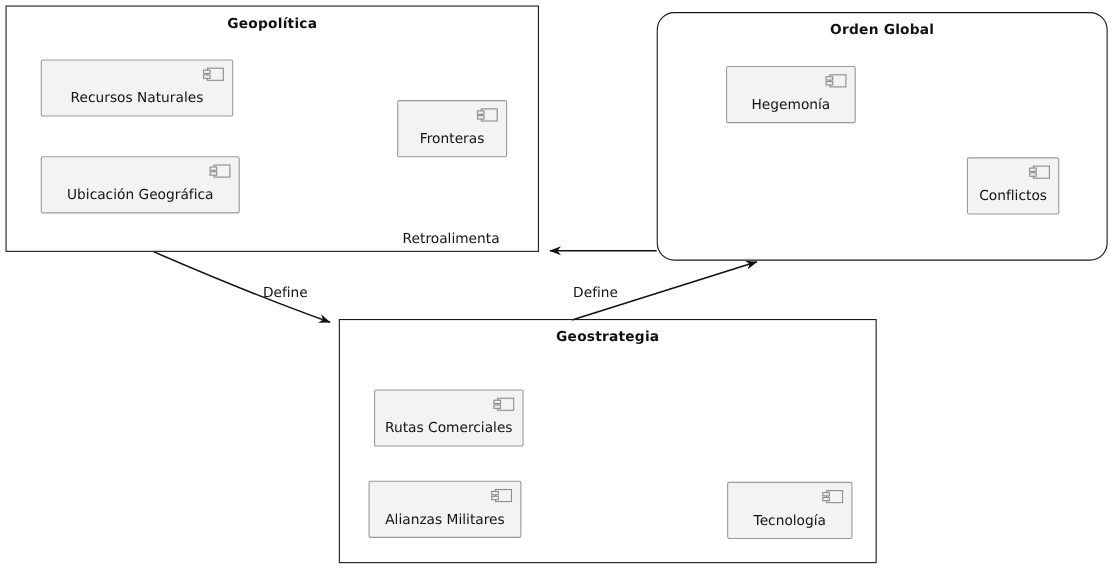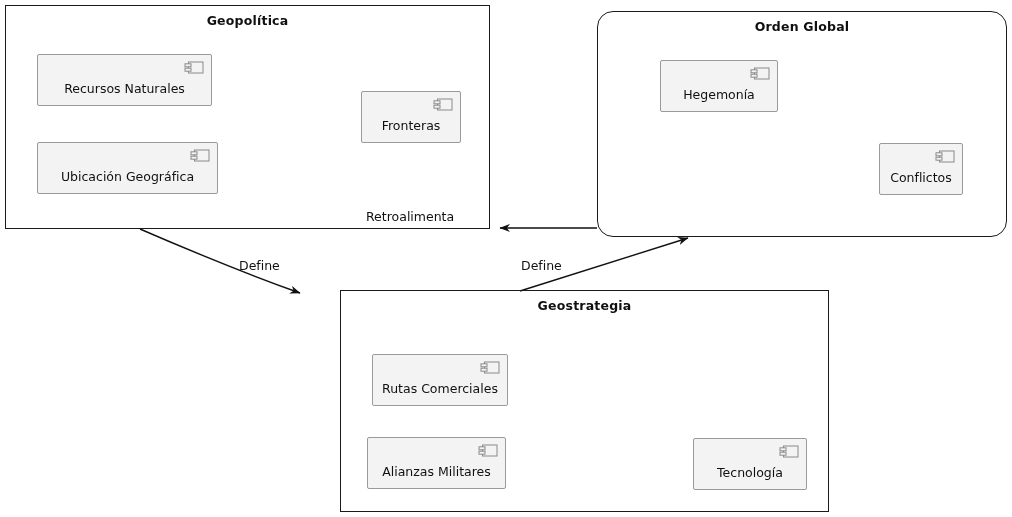--- a/index.html
+++ b/index.html
@@ -156,21 +156,21 @@
     <div class="component" style="left:281px; top:131px; width:84px; height:52px;">
       <svg class="comp-icon" viewBox="0 0 20 13" xmlns="http://www.w3.org/2000/svg">
         <rect x="4.5" y="1" width="14.5" height="11" fill="#f3f3f3" stroke="#8a8a8a" stroke-width="1"></rect>
         <rect x="1" y="2.8" width="6" height="3" fill="#f3f3f3" stroke="#8a8a8a" stroke-width="1"></rect>
         <rect x="1" y="7.2" width="6" height="3" fill="#f3f3f3" stroke="#8a8a8a" stroke-width="1"></rect>
       </svg>
       <div class="component-label">Conflictos</div>
     </div>
   </div>
 
-  <div class="package" style="left:308px; top:290px; width:489px; height:222px;margin-left:32px;">
+  <div class="package" style="left:308px; top:290px; width:489px; height:222px;">
     <div class="package-title">Geostrategia</div>
 
     <div class="component" style="left:31px; top:63px; width:136px; height:52px;">
       <svg class="comp-icon" viewBox="0 0 20 13" xmlns="http://www.w3.org/2000/svg">
         <rect x="4.5" y="1" width="14.5" height="11" fill="#f3f3f3" stroke="#8a8a8a" stroke-width="1"></rect>
         <rect x="1" y="2.8" width="6" height="3" fill="#f3f3f3" stroke="#8a8a8a" stroke-width="1"></rect>
         <rect x="1" y="7.2" width="6" height="3" fill="#f3f3f3" stroke="#8a8a8a" stroke-width="1"></rect>
       </svg>
       <div class="component-label">Rutas Comerciales</div>
     </div>

